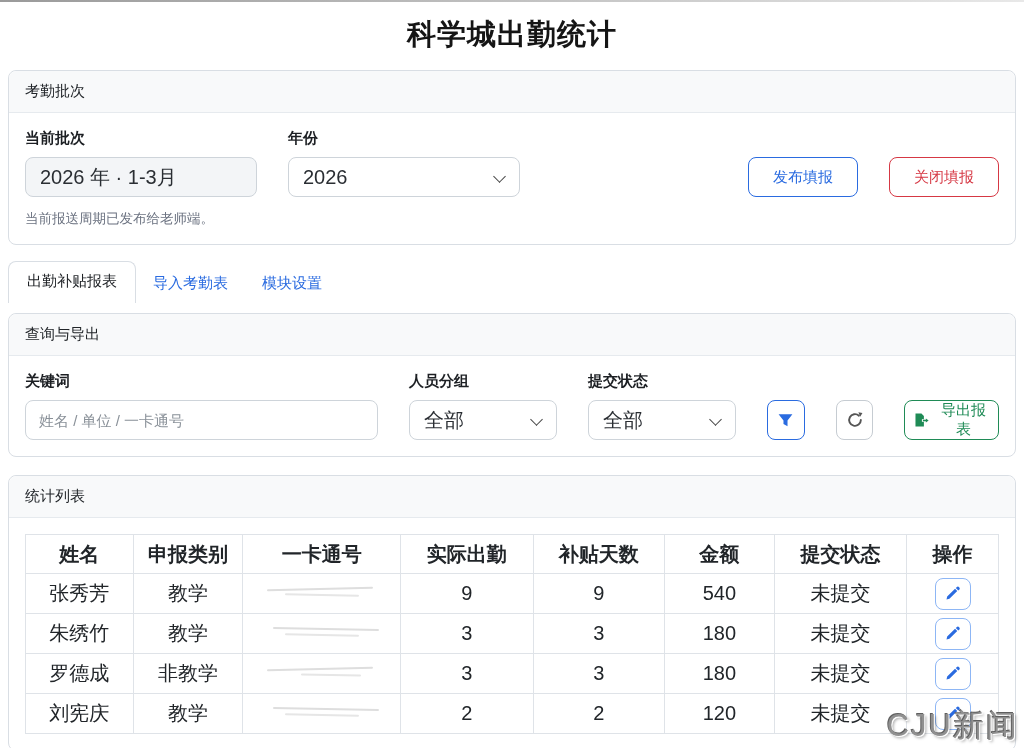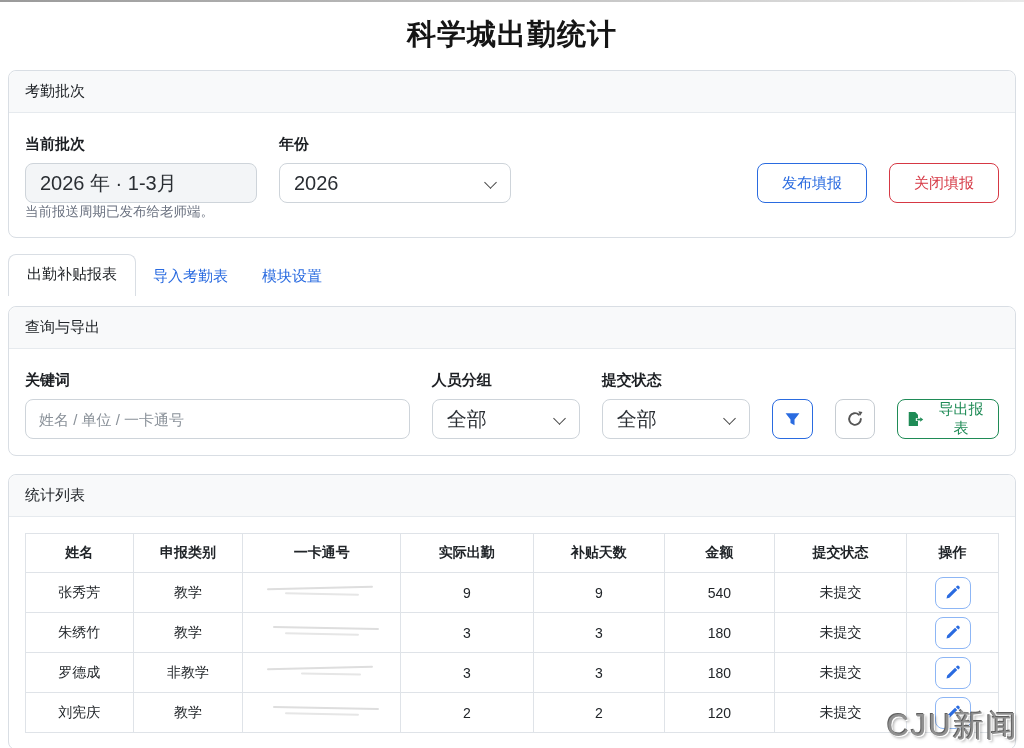--- a/index.html
+++ b/index.html
@@ -24,21 +24,21 @@
     padding:13px 0 15px 0;letter-spacing:1px;
   }
   .panel{
     margin:0 8px 18px 8px;border:1px solid var(--border);border-radius:8px;background:#fff;
   }
   .panel-header{
     background:#f8f9fa;border-bottom:1px solid #e6eaee;padding:11px 16px;
     font-size:15px;color:var(--text);border-radius:8px 8px 0 0;
   }
   .panel-body{padding:16px;}
-  .fields-row{display:flex;gap:22px;align-items:flex-end;margin-top:6px;}
+  .fields-row{display:flex;gap:31px;align-items:flex-end;}
   .field{display:flex;flex-direction:column;}
   .field-label{font-size:15px;font-weight:700;margin-bottom:9px;color:#1c1f23;}
   .control{
     height:40px;border:1px solid #ced4da;border-radius:8px;background:#fff;
     display:flex;align-items:center;padding:0 14px;font-size:20px;color:#2a2e33;
   }
   .control.readonly{background:#f3f5f7;}
   .select{position:relative;cursor:pointer;padding-right:36px;}
   .select .chev{
     position:absolute;right:15px;top:14px;width:9px;height:9px;
@@ -48,38 +48,38 @@
   .btn{
     height:40px;border-radius:8px;background:#fff;font-size:15px;cursor:pointer;
     display:inline-flex;align-items:center;justify-content:center;padding:0 24px;
     font-family:inherit;
   }
   .btn-outline-primary{border:1px solid var(--accent);color:var(--accent);}
   .btn-outline-danger{border:1px solid var(--danger);color:var(--danger);}
   .btn-outline-success{border:1px solid var(--success);color:var(--success);gap:8px;padding:0 8px;}
   .icon-btn{width:42px;height:40px;padding:0;}
   .icon-btn.neutral{border:1px solid #c6ccd2;}
-  .note{font-size:13.5px;color:var(--muted);}
+  .note{margin-top:13px;font-size:13.5px;color:var(--muted);}
   
   .tabs{margin:0 8px;display:flex;align-items:flex-end;height:40px;}
   .tab{font-size:15px;padding:10px 17px;cursor:pointer;margin-top:36px;}
   .tab.active{
     border:1px solid var(--border);border-bottom:none;border-radius:8px 8px 0 0;
     background:#fff;color:#1c1f23;padding:10px 18px 12px 18px;
   }
   .tab.link{color:var(--accent);}
   .tabs-spacer{height:10px;}
   
   input.text-input{
     height:40px;width:100%;border:1px solid #ced4da;border-radius:8px;background:#fff;
     padding:0 13px;font-size:15px;color:#2a2e33;outline:none;font-family:inherit;
   }
   input.text-input::placeholder{color:#8a9199;}
   
-  table.stats{width:100%;border-collapse:collapse;font-size:14px;border-radius:13px;}
+  table.stats{width:100%;border-collapse:collapse;font-size:20px;border-radius:13px;}
   table.stats th,table.stats td{
     border:1px solid var(--tblborder);text-align:center;color:var(--text);
     height:40px;padding:0 6px;background:#fff;
   }
   table.stats th{font-weight:700;height:39px;}
   .edit-btn{
     width:36px;height:32px;border:1px solid #8db6f5;border-radius:8px;background:#fff;
     display:inline-flex;align-items:center;justify-content:center;cursor:pointer;vertical-align:middle;
   }
   .redact{display:inline-block;width:130px;height:16px;position:relative;}

